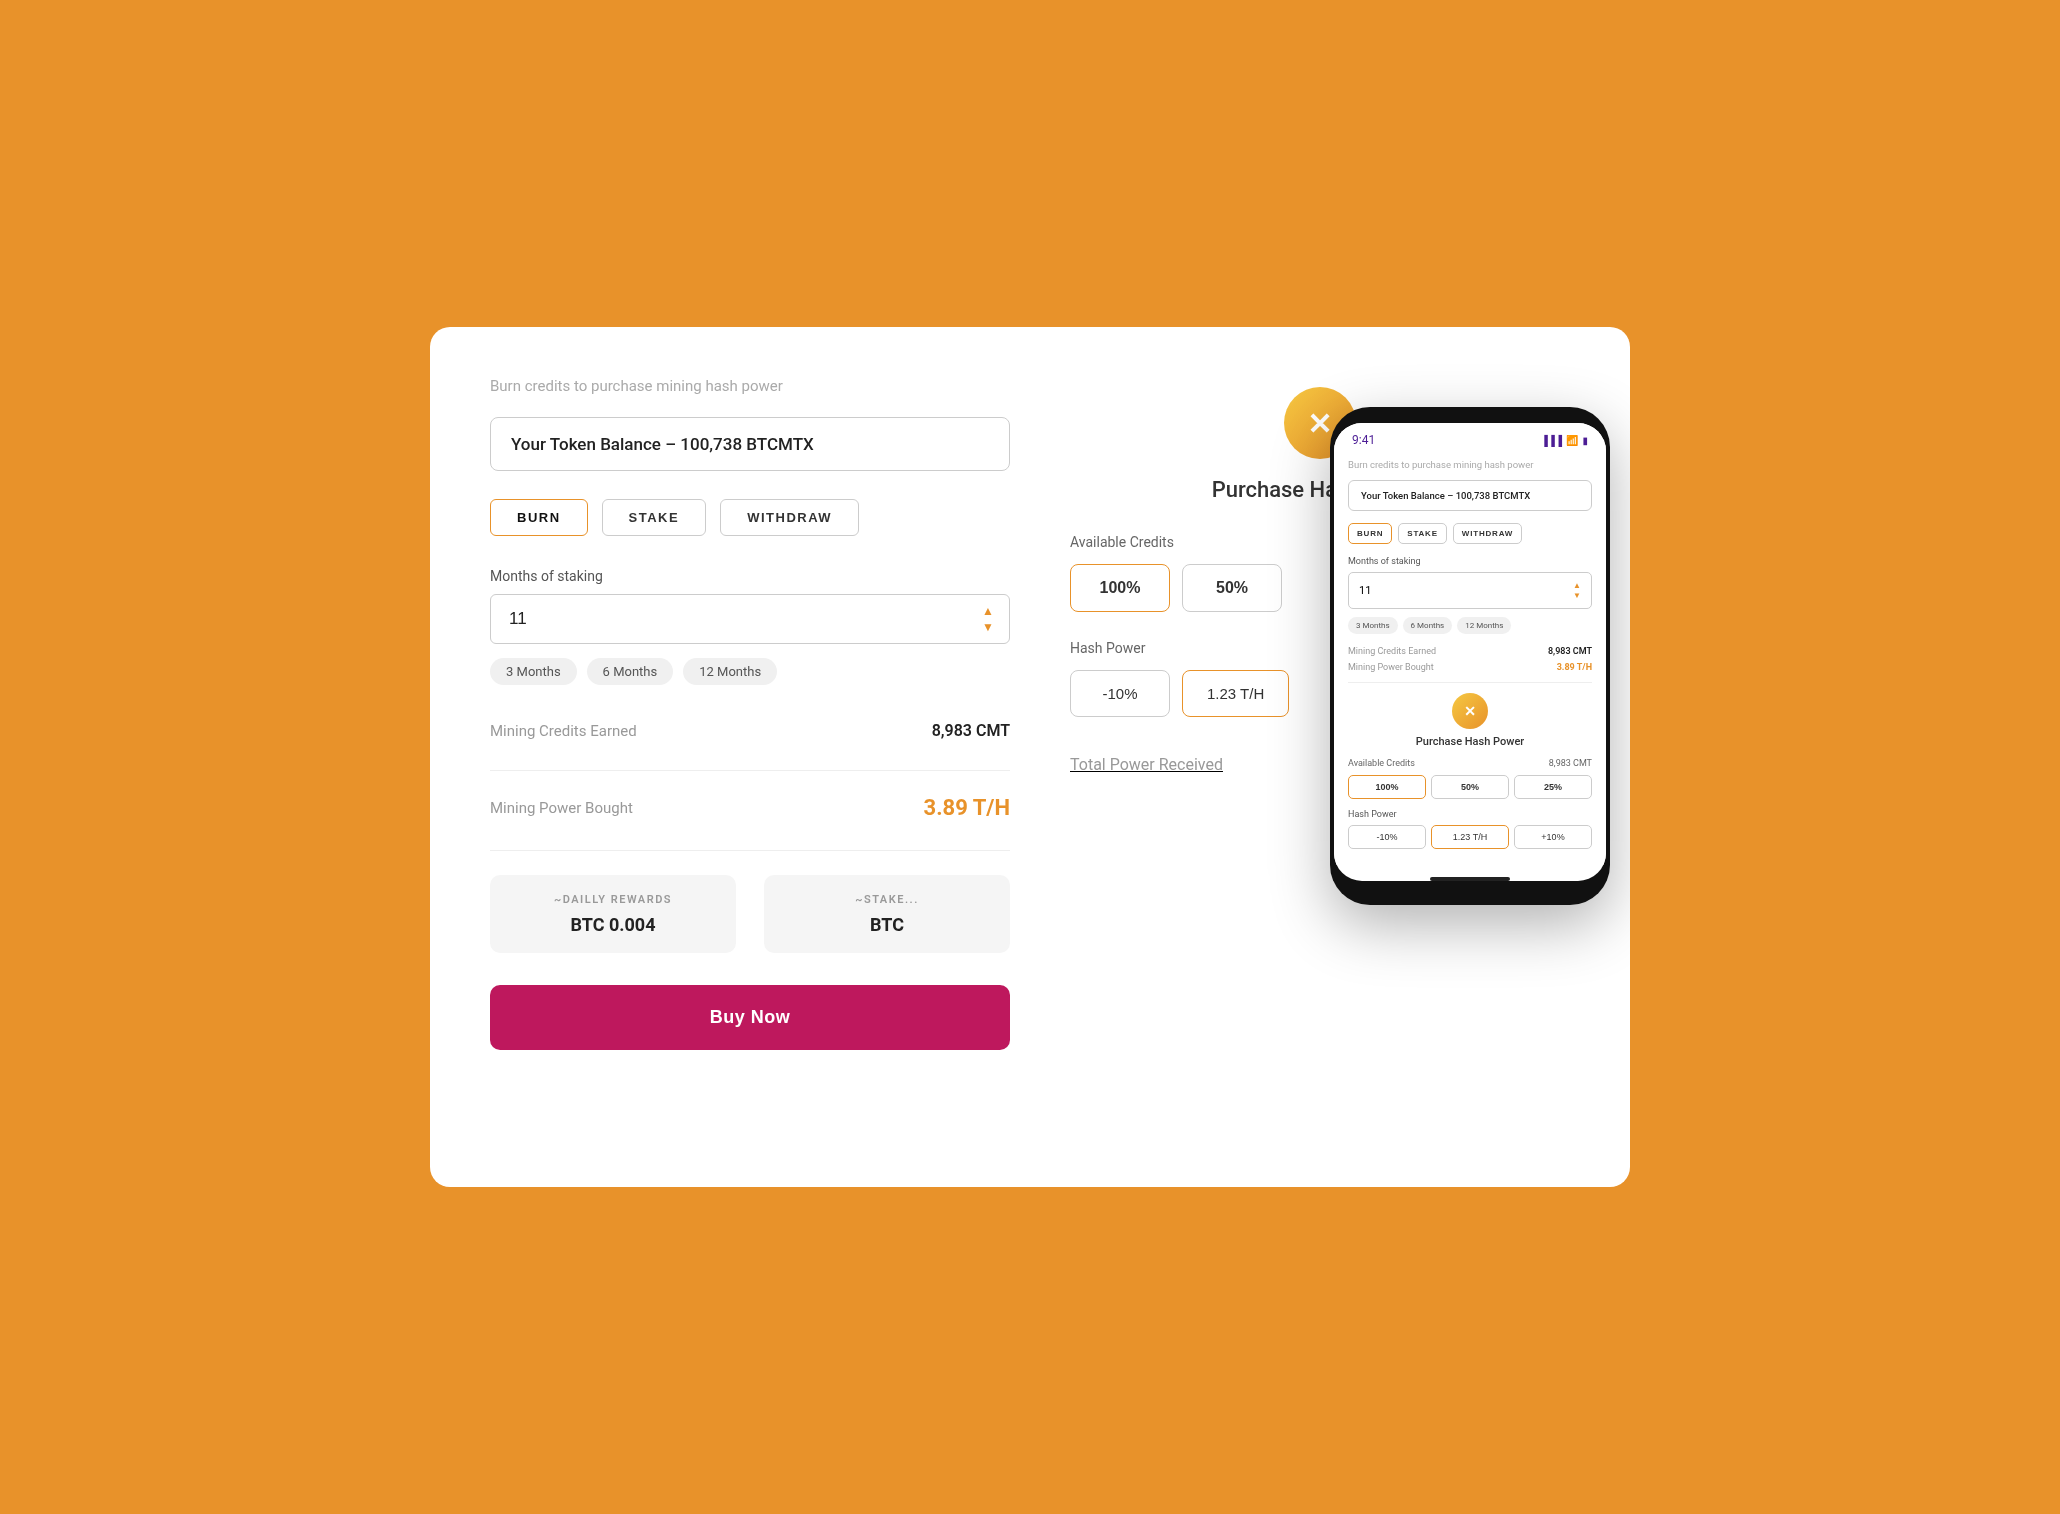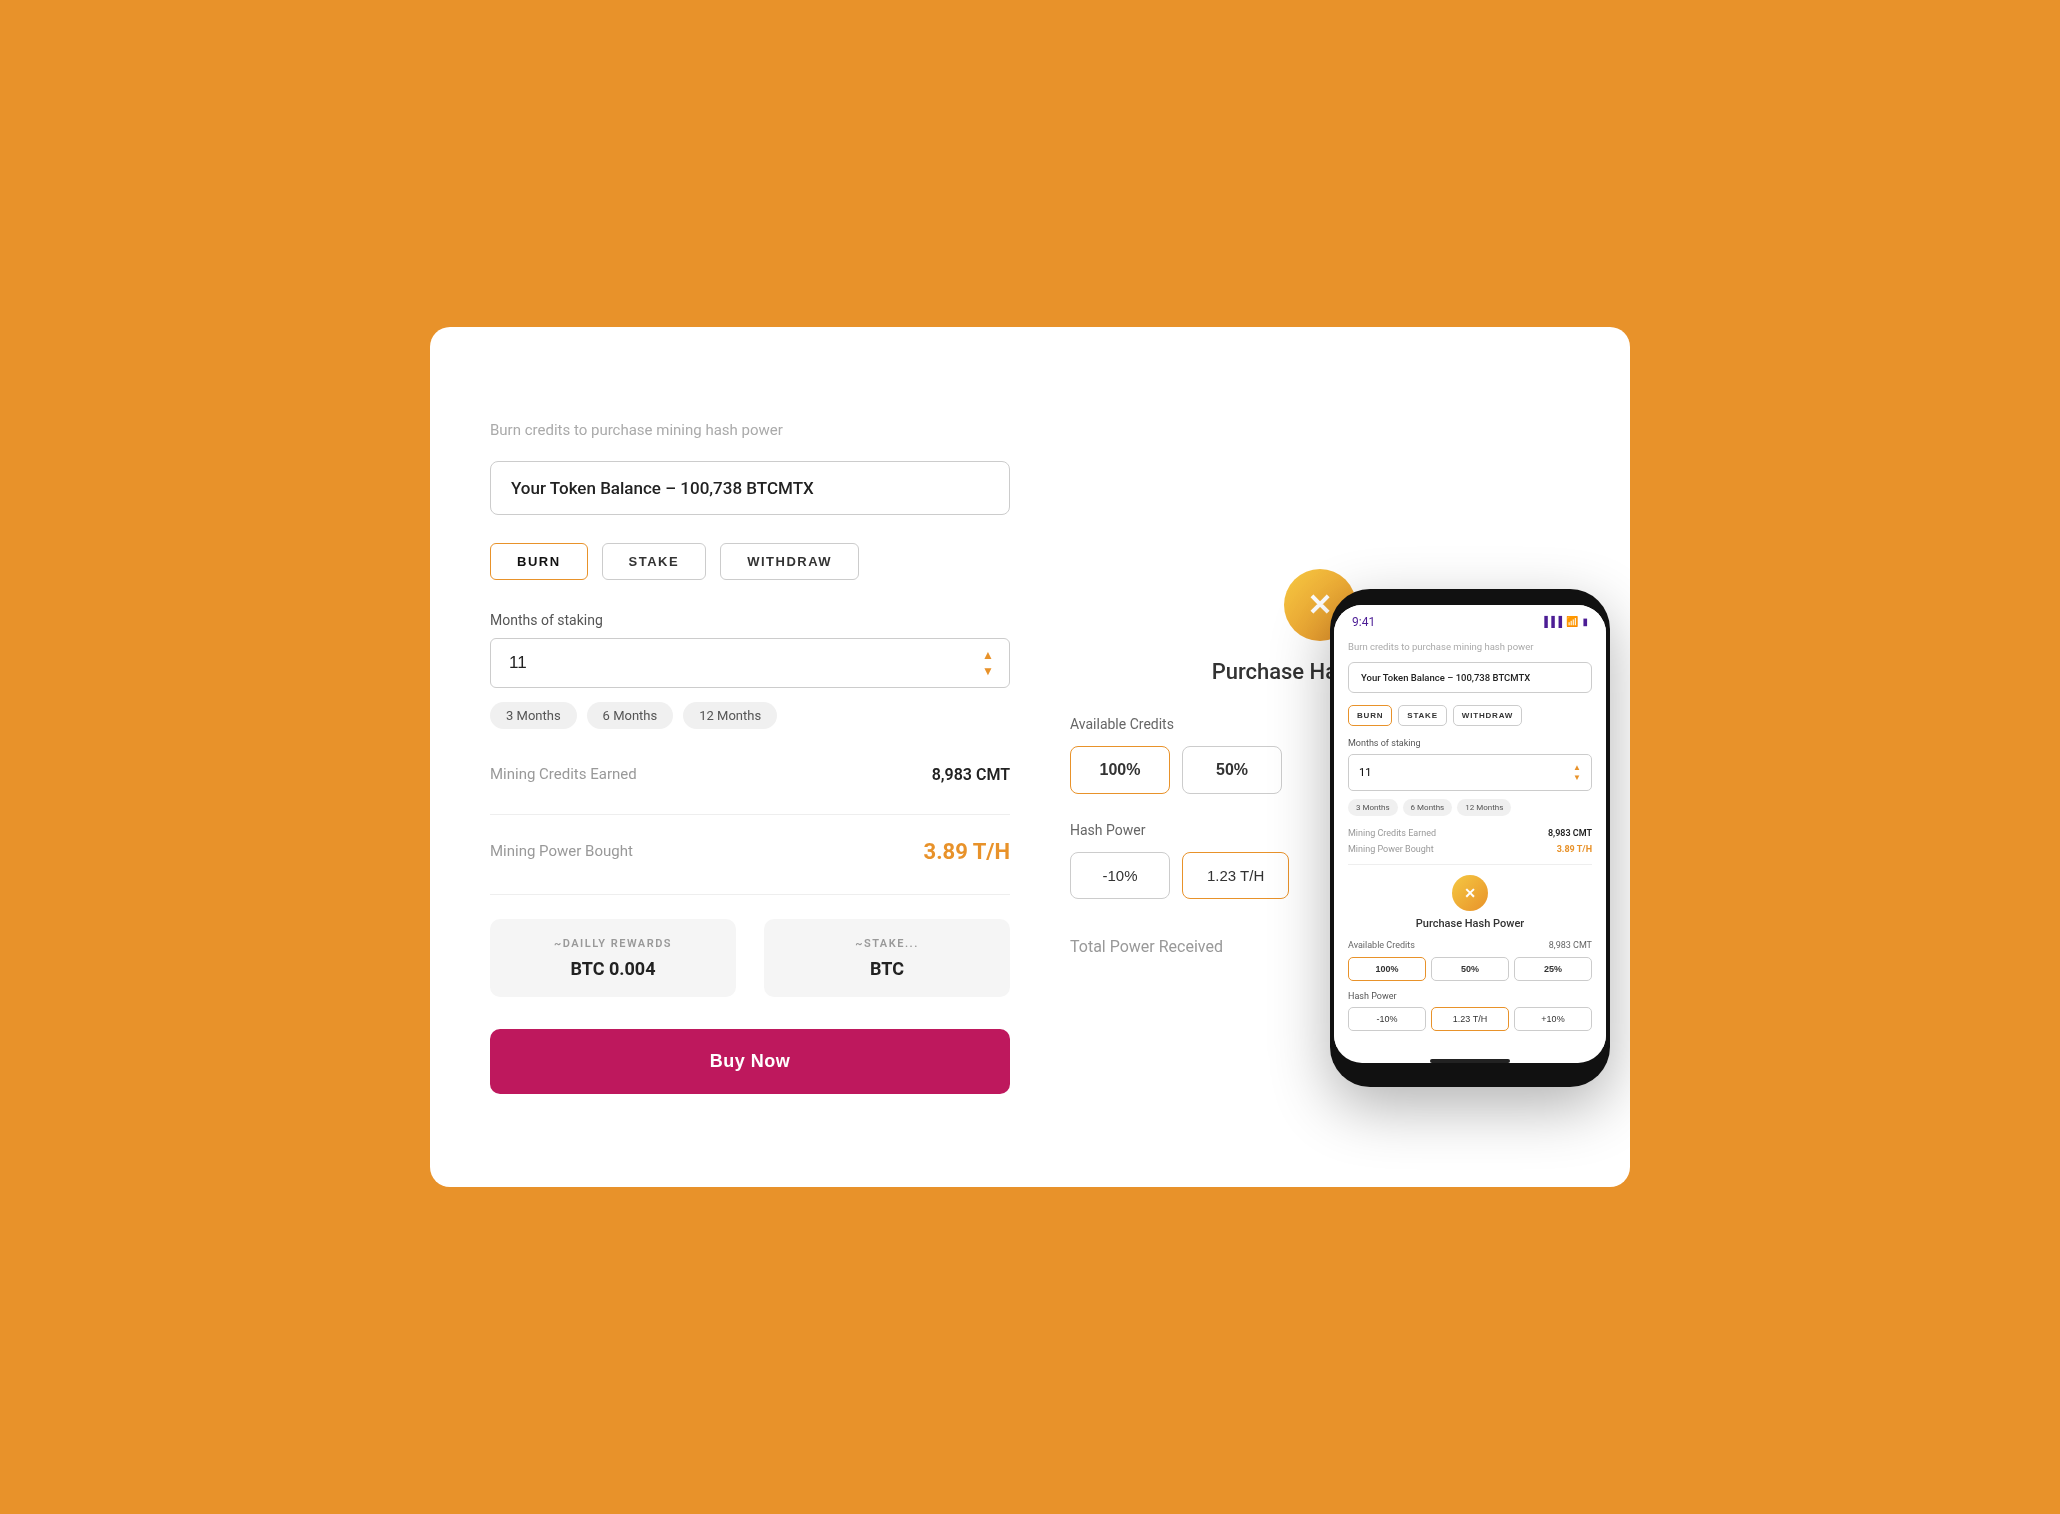--- a/index.html
+++ b/index.html
@@ -16,21 +16,20 @@
       background: white;
       border-radius: 20px;
       width: 100%;
       max-width: 1200px;
       min-height: 860px;
       padding: 50px 60px 50px 60px;
       position: relative;
       display: flex;
       gap: 60px;
       overflow: hidden;
-      align-items: center;
     }
     
     .left-panel {
       flex: 0 0 520px;
       display: flex;
       flex-direction: column;
       gap: 0;
     }
     .subtitle {
       color: #aaa;
@@ -261,20 +260,21 @@
     }
     .hash-btn.active {
       border-color: #E8922A;
     }
     .total-row {
       display: flex;
       justify-content: space-between;
       align-self: stretch;
       align-items: center;
       margin-top: 10px;
+      text-decoration: underline;
     }
     .total-label {
       font-size: 16px;
       color: #999;
     }
     
     .phone-mockup {
       position: absolute;
       right: -40px;
       top: 30px;

